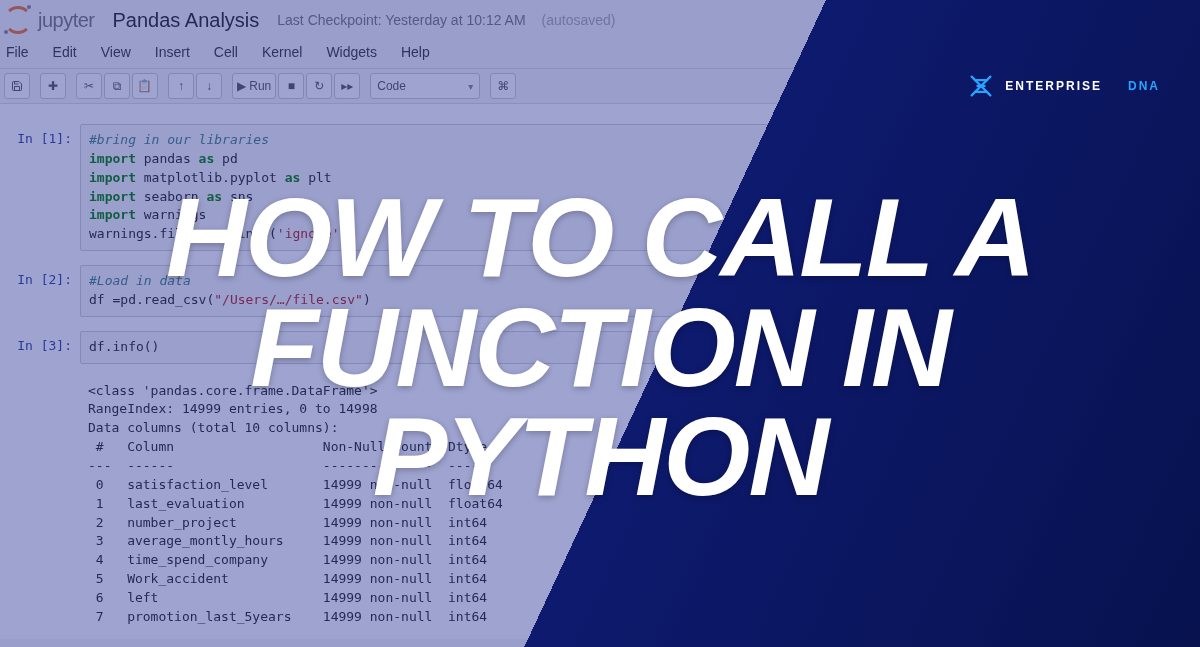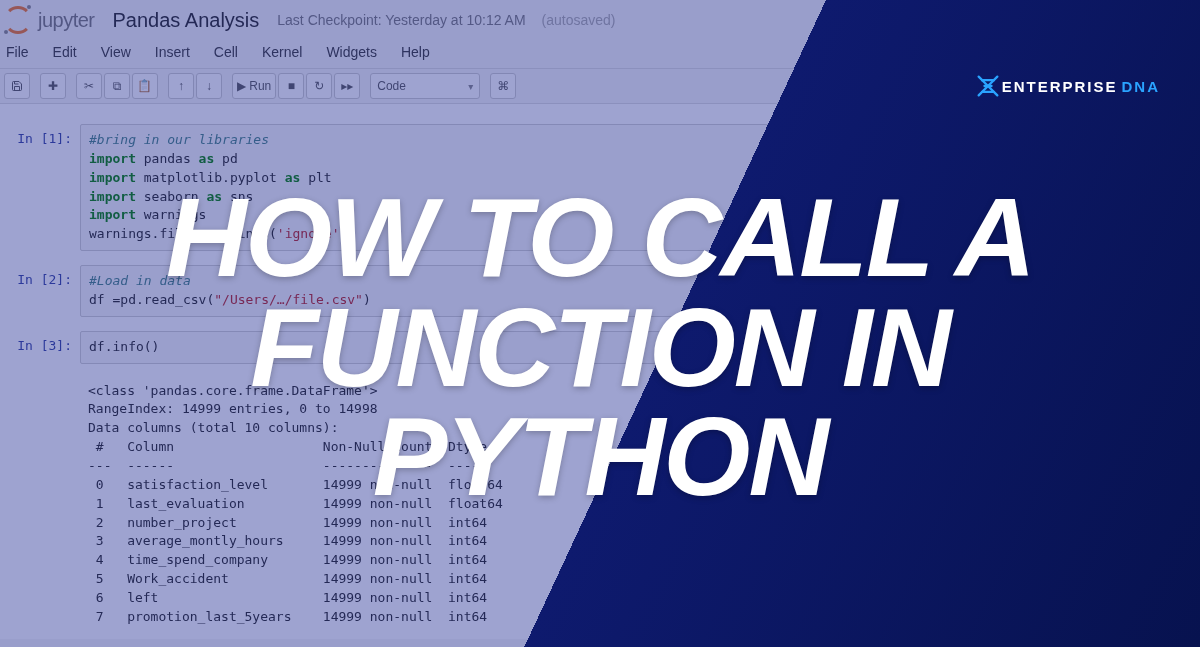--- a/index.html
+++ b/index.html
@@ -36,23 +36,23 @@
   .kw { color: #008000; font-weight: bold; }
   .str { color: #BA2121; }
   .cm { color: #408080; font-style: italic; }
   pre { white-space: pre; font-family: inherit; }
 
   
   .diag { position:absolute; inset:0; background: linear-gradient(115deg, rgba(28,34,110,0) 0%, rgba(28,34,110,0) 55%, #0e1a6e 55%, #07124f 100%); pointer-events:none;}
   .tint { position:absolute; inset:0; background: rgba(40,50,150,0.45); pointer-events:none; }
 
   
-  .brand { position:absolute; top: 72px; right: 40px; display:flex; align-items:center; color:#fff; font-weight:700; letter-spacing:2px; font-size: 15px; }
+  .brand { position:absolute; top: 72px; right: 40px; display:flex; align-items:center; gap:10px; color:#fff; font-weight:700; letter-spacing:2px; font-size: 12px; }
   .brand-svg { width:28px; height:28px; }
-  .brand .dna-sub { color:#2aa3ff; font-weight:700; margin-left:4px;}
+  .brand .dna-sub { color:#2aa3ff; font-weight:700; margin-left:16px;}
 
   
   .hero { position:absolute; inset:0; display:flex; align-items:center; justify-content:center; text-align:center;margin-top:48px; }
   .hero h1 { color:#fff; font-weight:800; font-size: 112px; line-height: 0.98; letter-spacing: -2px; font-style: italic; font-family: "Helvetica Neue", Arial, sans-serif; text-shadow: 0 2px 6px rgba(0,0,0,0.25); max-width: 1100px;}
 </style>
 </head>
 <body>
 
 <div class="stage">
 

